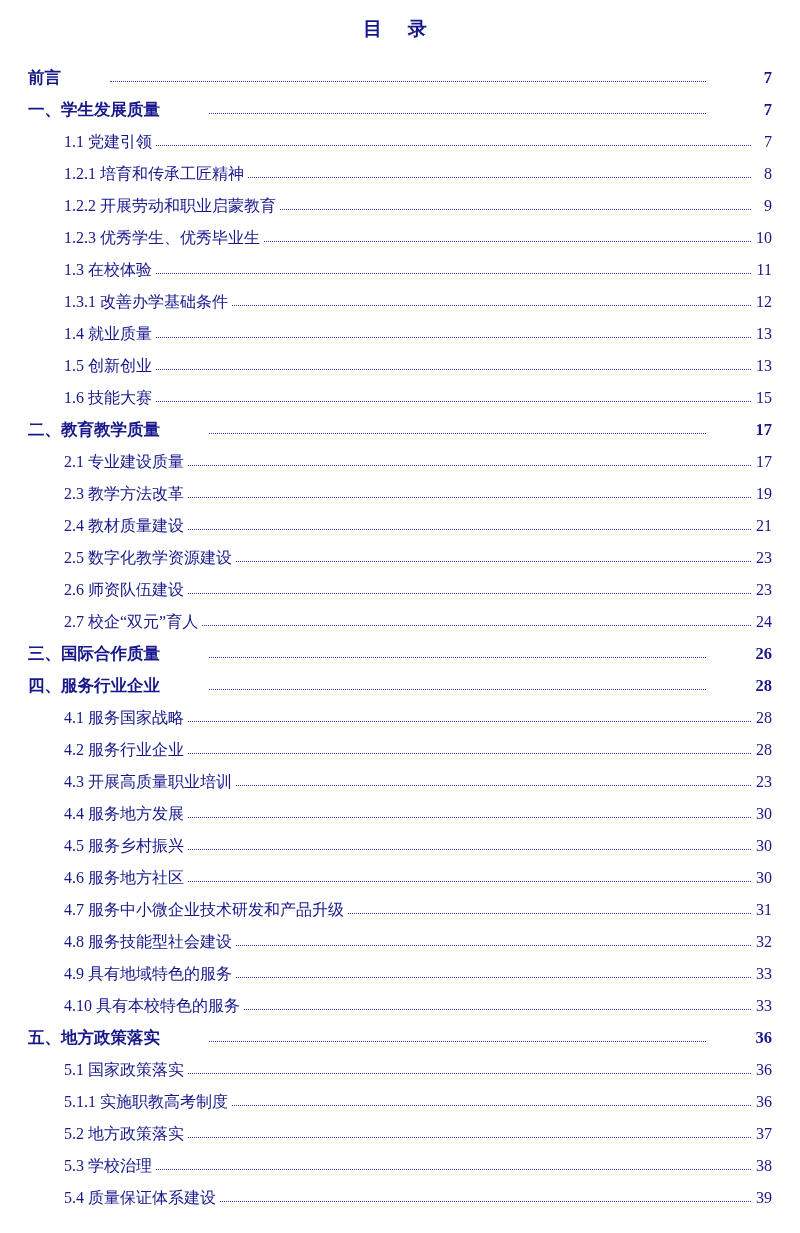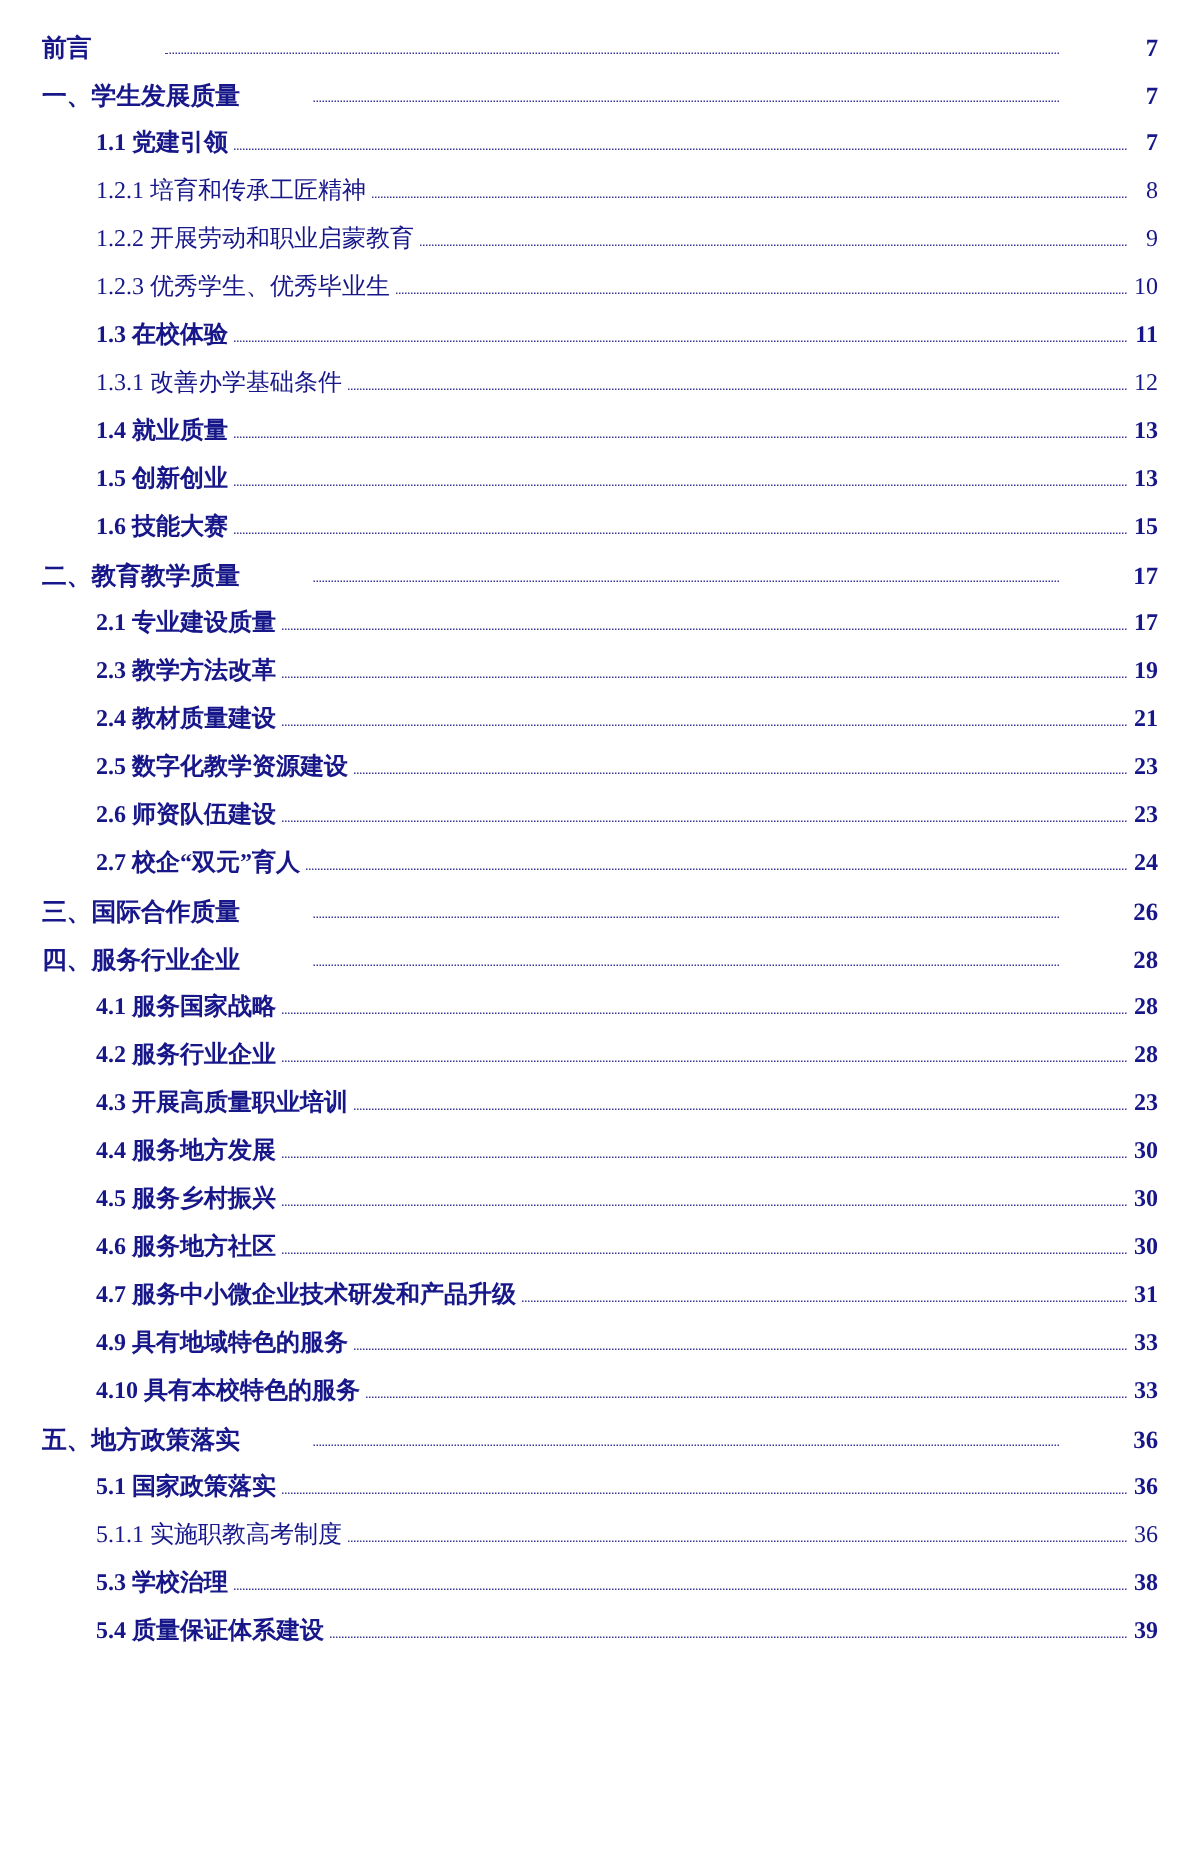--- a/index.html
+++ b/index.html
@@ -60,30 +60,31 @@
     font-size: 16px;
     color: #17178a;
     padding-bottom: 2px;
     text-align: right;
     min-width: 18px;
   }
   
   .lvl-0 .toc-label, .lvl-0 .toc-page { font-weight: bold; font-size: 16.5px; }
   .lvl-0 { padding-left: 0px; gap: 45px; }
   .lvl-1 { padding-left: 36px; }
-  .lvl-1 .toc-label, .lvl-1 .toc-page { font-weight: bold; font-size: 16px; text-align: right; }
+  .lvl-1 .toc-label, .lvl-1 .toc-page { font-weight: normal; font-size: 16px; text-align: right; }
   .lvl-2 { padding-left: 36px; }
   .lvl-2 .toc-label, .lvl-2 .toc-page { font-weight: normal; font-size: 16px; }
   .lvl-0.bold-page .toc-page { font-weight: bold; }
 </style>
 </head>
 <body>
 
 <div class="page">
 
+  <div class="toc-title">目  录</div>
 
   <div class="toc-list">
       <div class="toc-row lvl-0 bold-page">
         <span class="toc-label">前言</span>
         <span class="toc-dots"></span>
         <span class="toc-page">7</span>
       </div>
       <div class="toc-row lvl-0 bold-page">
         <span class="toc-label">一、学生发展质量</span>
         <span class="toc-dots"></span>
@@ -208,20 +209,25 @@
         <span class="toc-label">4.6  服务地方社区</span>
         <span class="toc-dots"></span>
         <span class="toc-page">30</span>
       </div>
       <div class="toc-row lvl-1">
         <span class="toc-label">4.7  服务中小微企业技术研发和产品升级</span>
         <span class="toc-dots"></span>
         <span class="toc-page">31</span>
       </div>
       <div class="toc-row lvl-1">
+        <span class="toc-label">4.8  服务技能型社会建设</span>
+        <span class="toc-dots"></span>
+        <span class="toc-page">32</span>
+      </div>
+      <div class="toc-row lvl-1">
         <span class="toc-label">4.9  具有地域特色的服务</span>
         <span class="toc-dots"></span>
         <span class="toc-page">33</span>
       </div>
       <div class="toc-row lvl-1">
         <span class="toc-label">4.10  具有本校特色的服务</span>
         <span class="toc-dots"></span>
         <span class="toc-page">33</span>
       </div>
       <div class="toc-row lvl-0 bold-page">
@@ -233,20 +239,25 @@
         <span class="toc-label">5.1  国家政策落实</span>
         <span class="toc-dots"></span>
         <span class="toc-page">36</span>
       </div>
       <div class="toc-row lvl-2">
         <span class="toc-label">5.1.1 实施职教高考制度</span>
         <span class="toc-dots"></span>
         <span class="toc-page">36</span>
       </div>
       <div class="toc-row lvl-1">
+        <span class="toc-label">5.2 地方政策落实</span>
+        <span class="toc-dots"></span>
+        <span class="toc-page">37</span>
+      </div>
+      <div class="toc-row lvl-1">
         <span class="toc-label">5.3 学校治理</span>
         <span class="toc-dots"></span>
         <span class="toc-page">38</span>
       </div>
       <div class="toc-row lvl-1">
         <span class="toc-label">5.4 质量保证体系建设</span>
         <span class="toc-dots"></span>
         <span class="toc-page">39</span>
       </div>
     </div>

